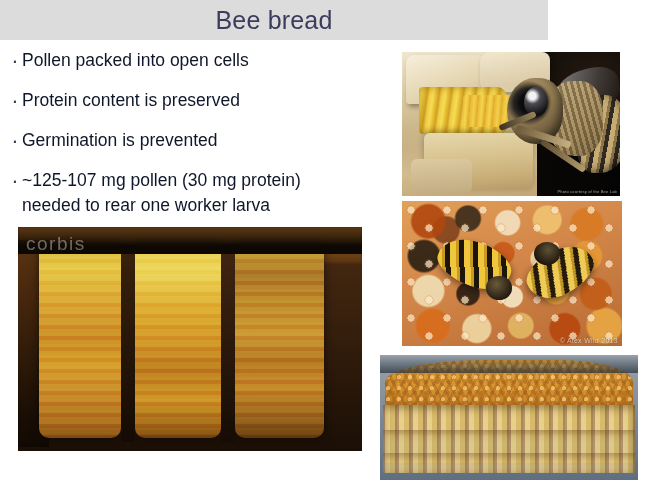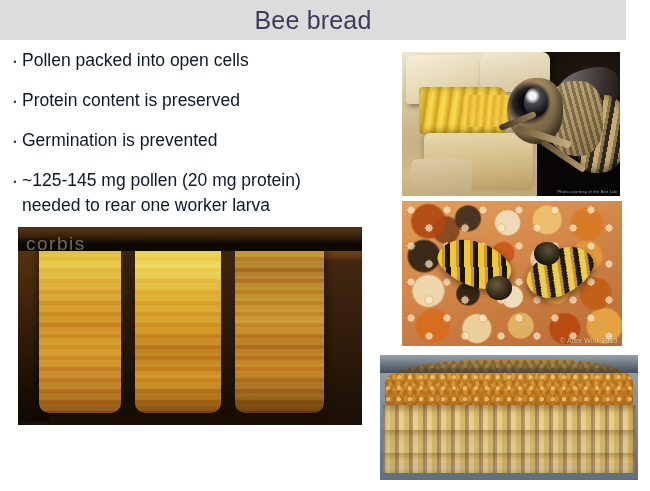--- a/index.html
+++ b/index.html
@@ -13,21 +13,21 @@
     position: relative;
     overflow: hidden;
     font-family: "Liberation Sans", sans-serif;
   }
 
   
   .title-banner {
     position: absolute;
     left: 0;
     top: 0;
-    width: 626px;
+    width: 548px;
     height: 40px;
     background: #dcdcdc;
     display: flex;
     align-items: center;
     justify-content: center;
   }
   .title-text {
     color: #3b3b5c;
     font-size: 25px;
     font-weight: 400;
@@ -311,21 +311,21 @@
   #photo-comb-section .cells-row-1 { top: 40%; }
   #photo-comb-section .cells-row-2 { top: 60%; opacity: .92; }
   #photo-comb-section .cells-row-3 { top: 78%; height: 16%; opacity: .85; }
   #photo-comb-section .shadow-bottom {
     left: 0; bottom: 0; width: 100%; height: 14%;
     background: linear-gradient(180deg, rgba(50,60,75,.0), rgba(40,52,66,.75));
   }
 
   
   #photo-beebread {
-    left: 18px; top: 227px; width: 344px; height: 198px;
+    left: 18px; top: 227px; width: 344px; height: 224px;
     background: #701a75;
   }
   #photo-beebread .bb-bg {
     background: linear-gradient(180deg, #4a2c12 0%, #311c0b 55%, #1a0f06 100%);
   }
   #photo-beebread .bb-topband {
     left: 0; top: 0; width: 100%; height: 16%;
     background: linear-gradient(180deg, #6b4118 0%, #8a551d 40%, #5a3412 100%);
     filter: blur(1px);
   }
@@ -413,21 +413,21 @@
     <span class="bullet-text">Protein content is preserved</span>
   </div>
 
   <div class="bullet-item">
     <span class="bullet-dot"></span>
     <span class="bullet-text">Germination is prevented</span>
   </div>
 
   <div class="bullet-item">
     <span class="bullet-dot"></span>
-    <span class="bullet-text">~125-145 mg pollen (20 mg protein)
+    <span class="bullet-text">~125-107 mg pollen (30 mg protein)
 needed to rear one worker larva</span>
   </div>
 
 </div>
 
 <div class="photo" id="photo-bee-closeup">
   <div class="layer bg-dark"></div>
   <div class="layer cells"></div>
   <div class="layer cell-edge1"></div>
   <div class="layer cell-edge2"></div>

